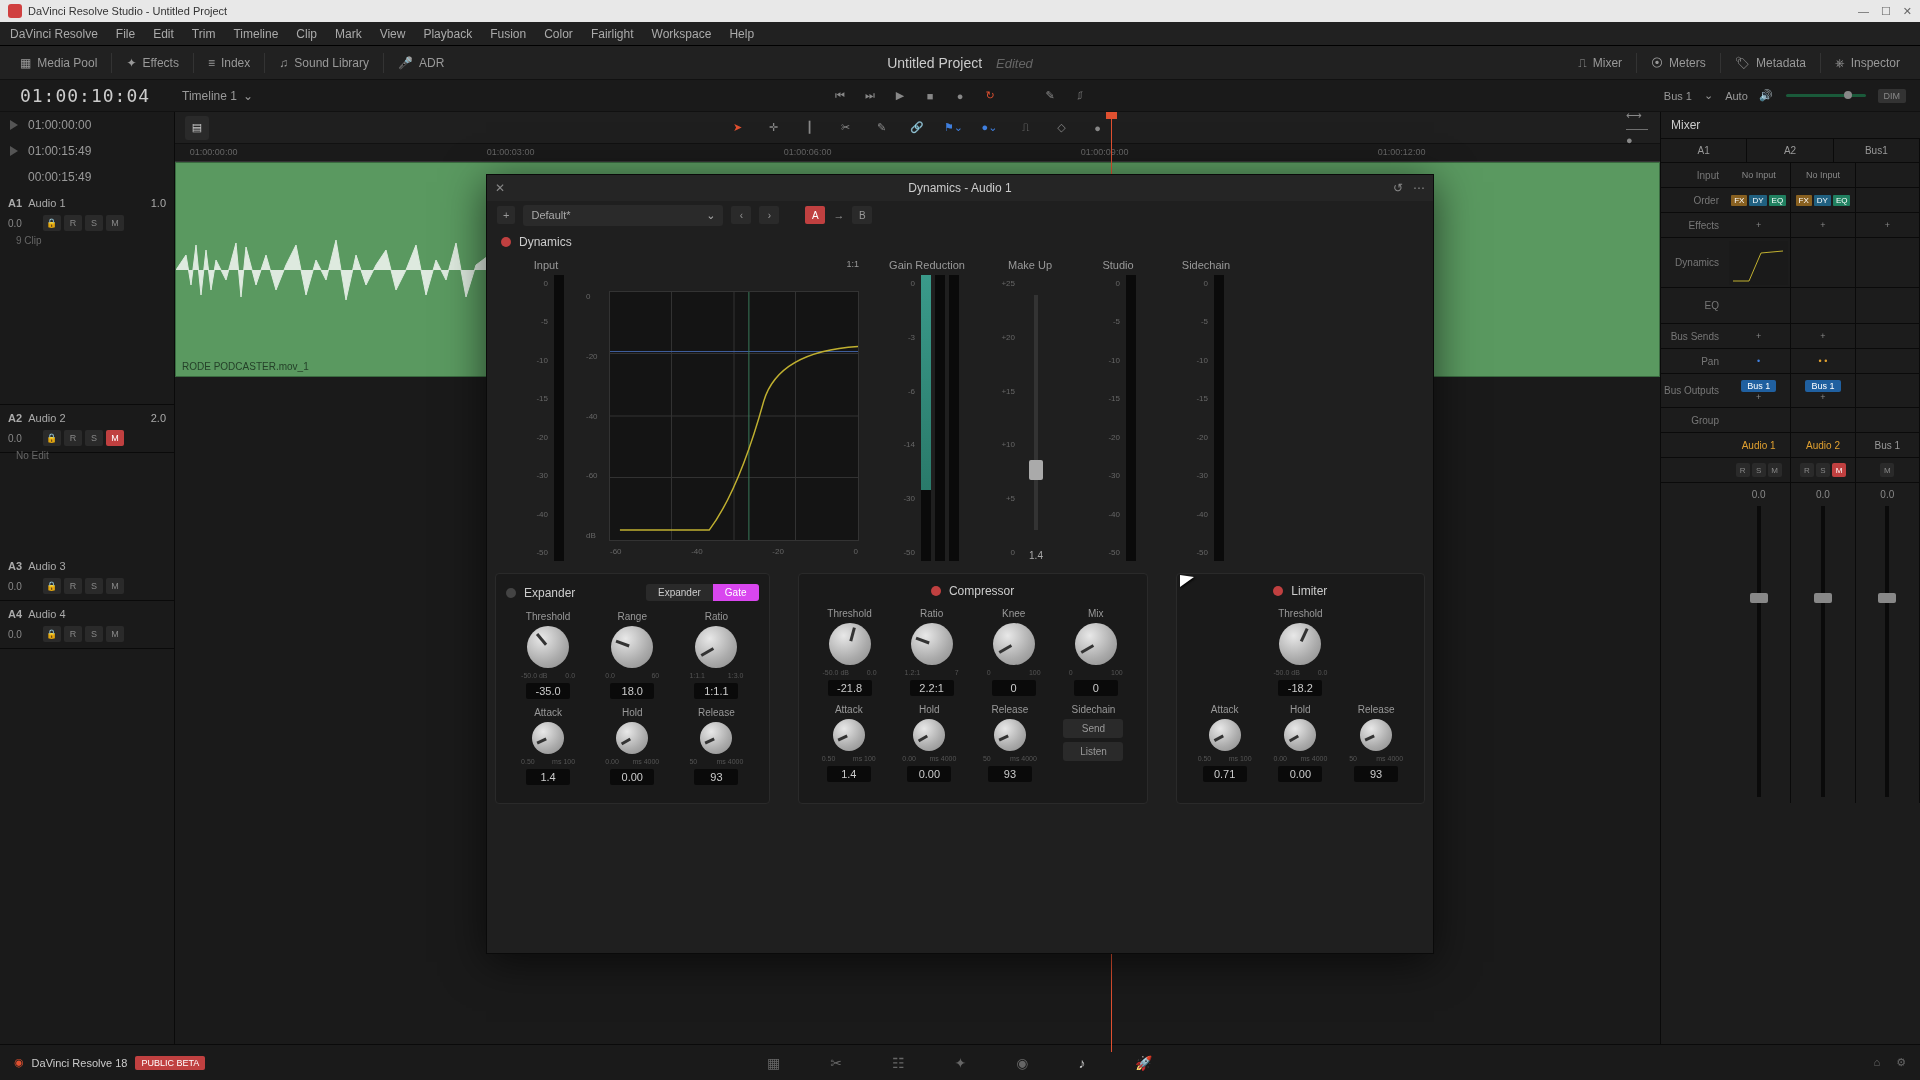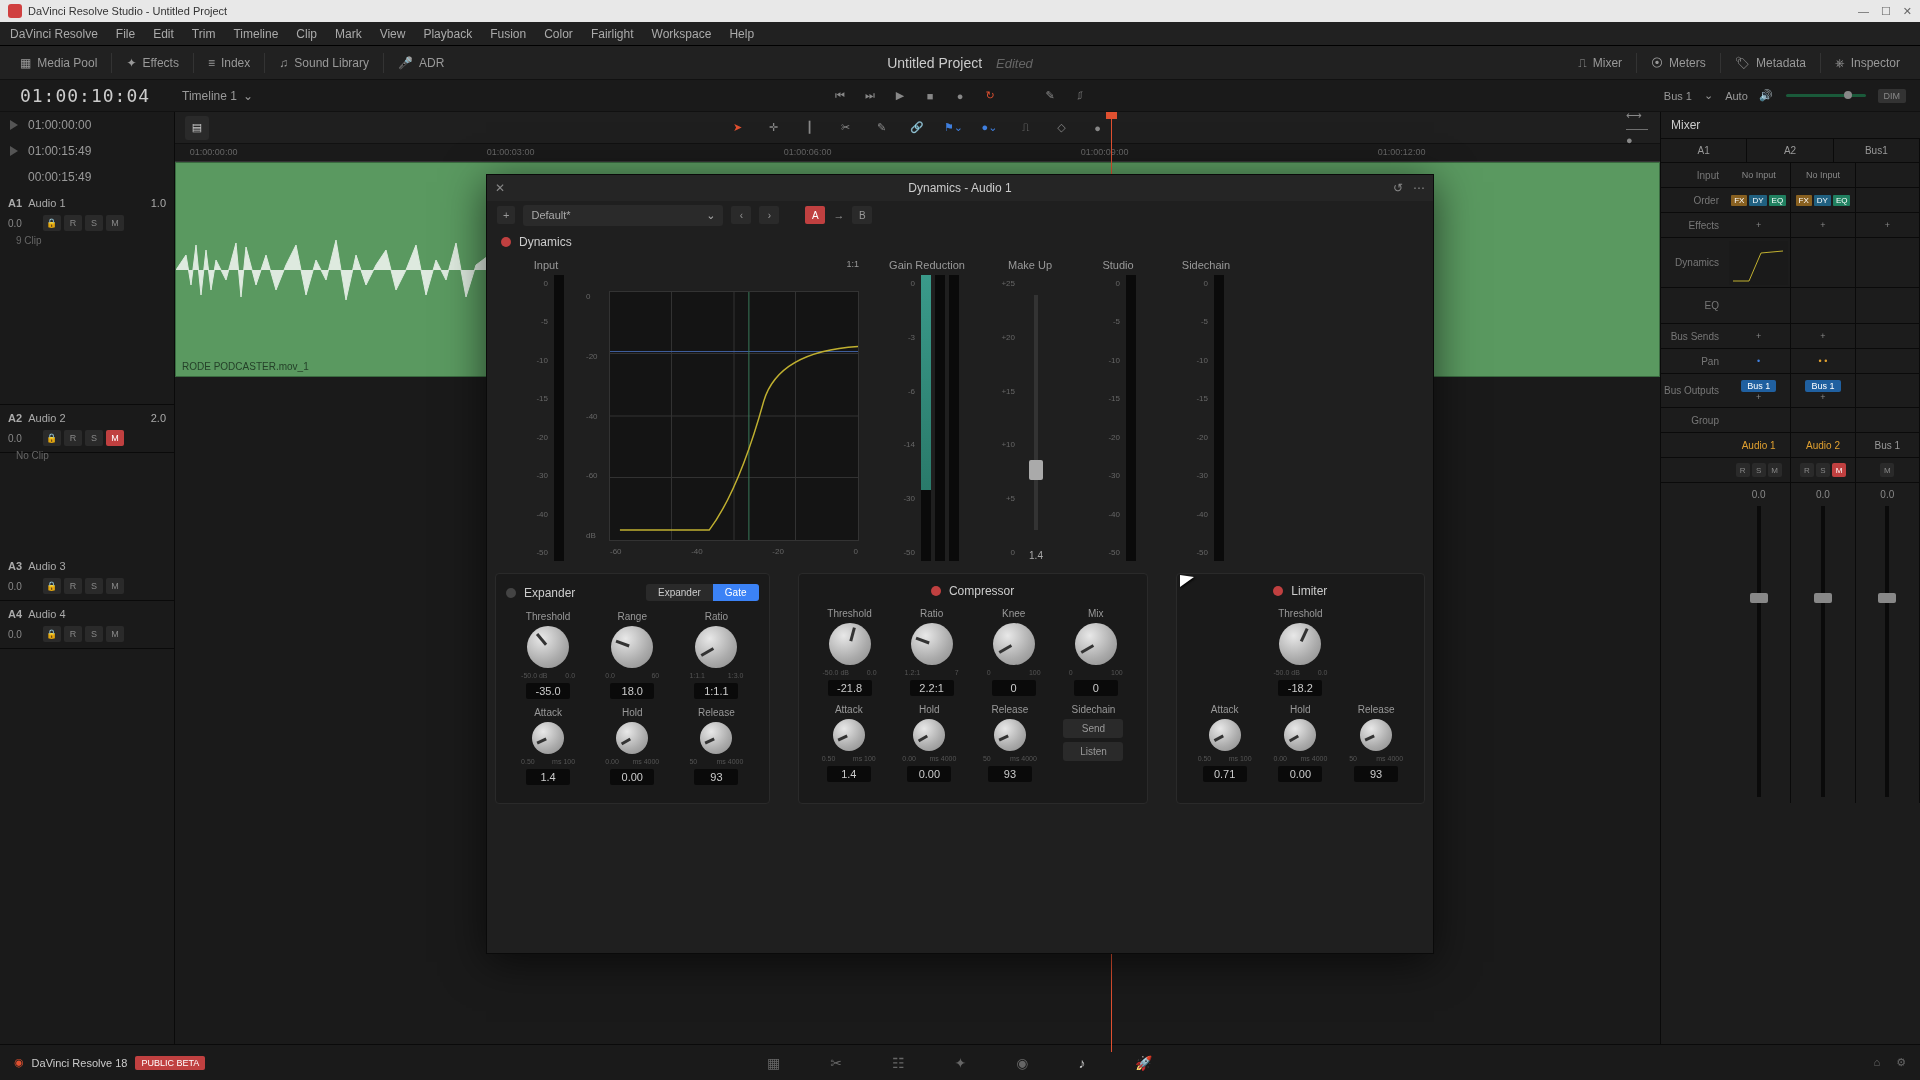--- a/index.html
+++ b/index.html
@@ -89,21 +89,21 @@
 .graph-box{width:250px;height:250px;background:#141414;border:1px solid #333;position:relative;margin-top:18px}
 .makeup-slider{width:30px;position:relative;display:flex;flex-direction:column;align-items:center}
 .makeup-track{width:4px;flex:1;background:#333;position:relative;margin:20px 0}
 .makeup-handle{position:absolute;width:14px;height:20px;background:#aaa;left:-5px;top:70%;border-radius:2px}
 .makeup-val{font-size:10px;color:#aaa}
 .modules-row{display:flex;gap:28px;padding:8px}
 .module{flex:1;background:#1a1a1a;border:1px solid #2a2a2a;border-radius:4px;padding:10px}
 .module-hdr{display:flex;align-items:center;justify-content:center;gap:8px;font-size:12px;color:#ccc;margin-bottom:10px}
 .module-tabs{display:flex;background:#2a2a2a;border-radius:3px;overflow:hidden;margin-left:auto}
 .mod-tab{padding:3px 12px;font-size:10px;cursor:pointer}
-.mod-tab.active{background:#3b82f6;color:#fff}
+.mod-tab.active{background:#d946ef;color:#fff}
 .knobs-row{display:flex;justify-content:space-around;margin-bottom:8px}
 .knob-group{display:flex;flex-direction:column;align-items:center;gap:4px}
 .knob-label{font-size:10px;color:#999}
 .knob{width:42px;height:42px;border-radius:50%;background:radial-gradient(circle at 35% 30%,#e8e8e8,#aaa 60%,#888);position:relative;cursor:pointer}
 .knob::after{content:'';position:absolute;width:3px;height:14px;background:#333;top:4px;left:50%;transform-origin:50% 17px;transform:translateX(-50%) rotate(var(--r,-120deg))}
 .knob.small{width:32px;height:32px}
 .knob.small::after{height:10px;transform-origin:50% 12px}
 .knob-range{font-size:7px;color:#555;display:flex;justify-content:space-between;width:54px}
 .knob-val{font-size:11px;color:#ccc;background:#0a0a0a;padding:2px 8px;border-radius:2px;min-width:44px;text-align:center}
 .sidechain-btns{display:flex;flex-direction:column;gap:4px;align-items:center}
@@ -266,21 +266,21 @@
           <span><b>A2</b>&nbsp;&nbsp;<span>Audio 2</span></span>
           <span>2.0</span>
         </div>
       <div class="track-btns">
         <span class="tk-val">0.0</span>
         <div class="tk-btn">🔒</div>
         <div class="tk-btn">R</div>
         <div class="tk-btn">S</div>
         <div class="tk-btn active">M</div>
       </div>
-      <div class="tk-clip">No Clip</div>
+      <div class="tk-clip">No Edit</div>
     </div>
     <div style="height:100px"></div>
     <div class="track-header">
       <div class="track-top">
           <span><b>A3</b>&nbsp;&nbsp;<span>Audio 3</span></span>
         </div>
       <div class="track-btns">
         <span class="tk-val">0.0</span>
         <div class="tk-btn">🔒</div>
         <div class="tk-btn">R</div>

